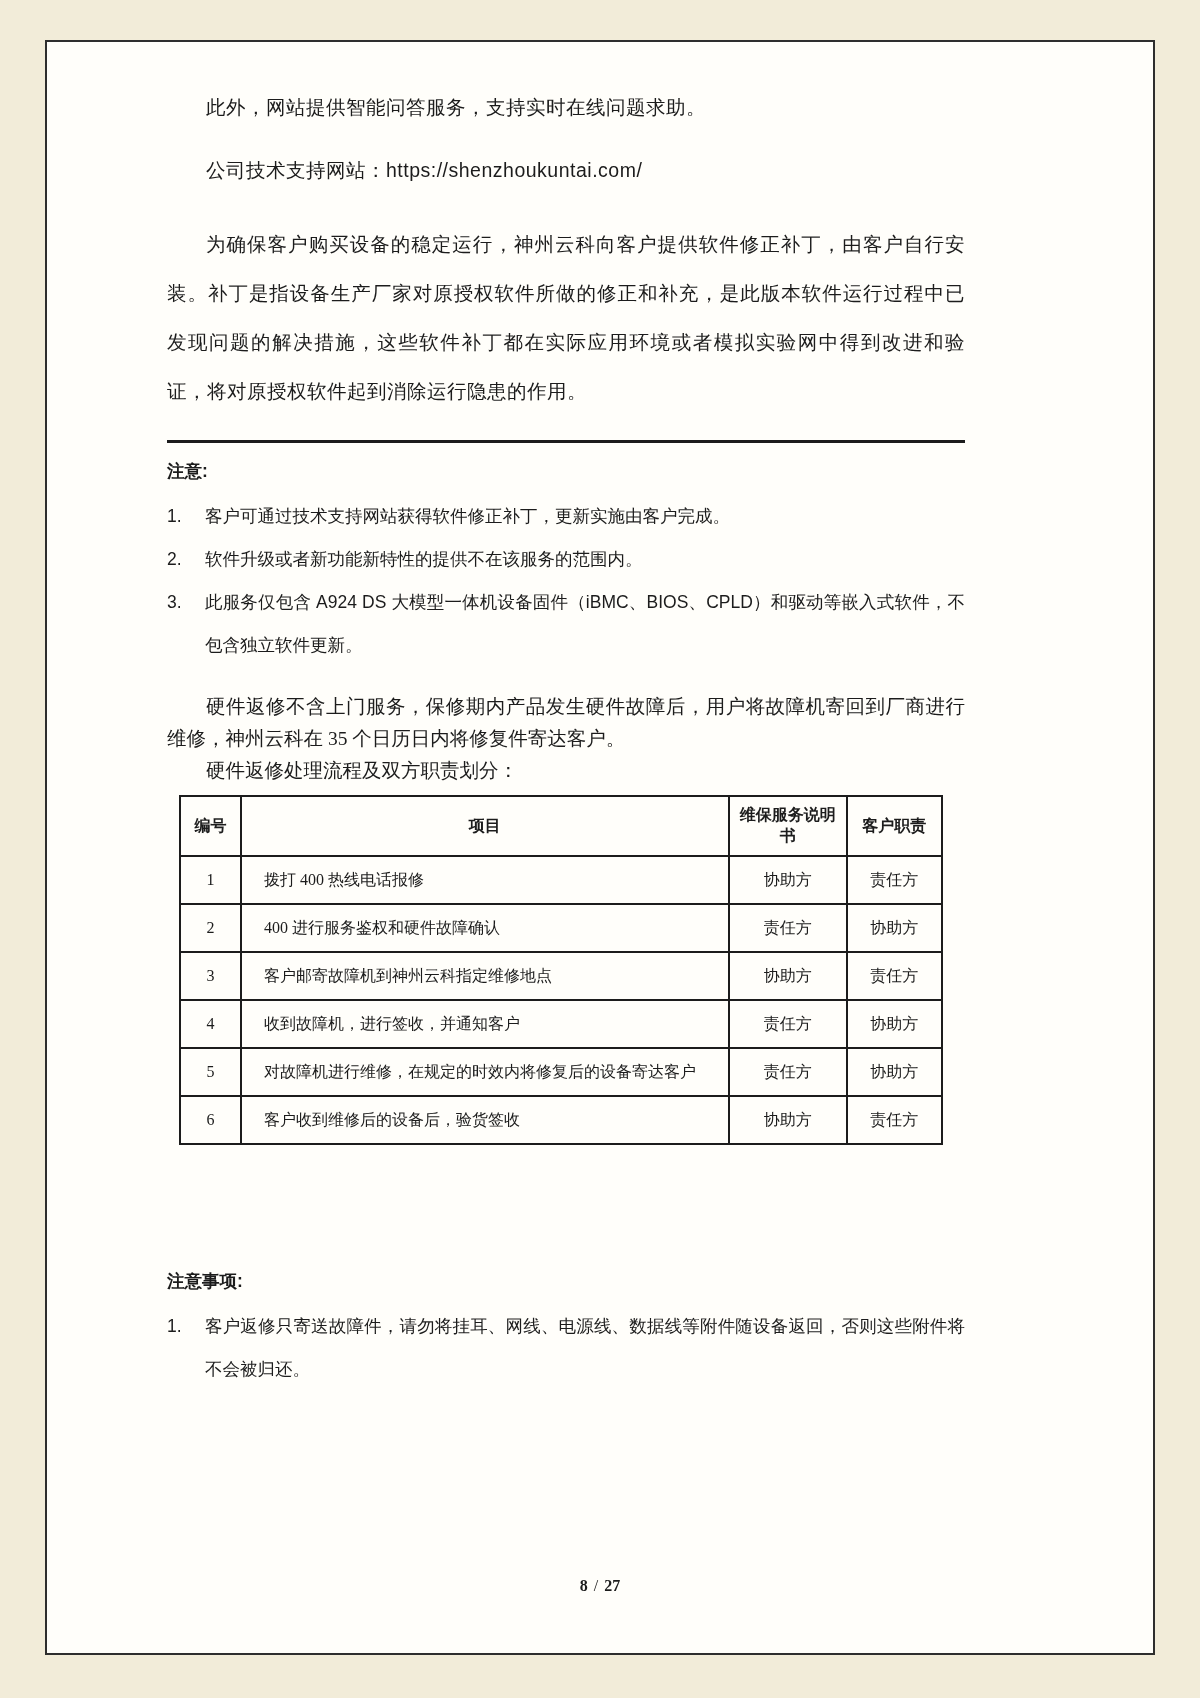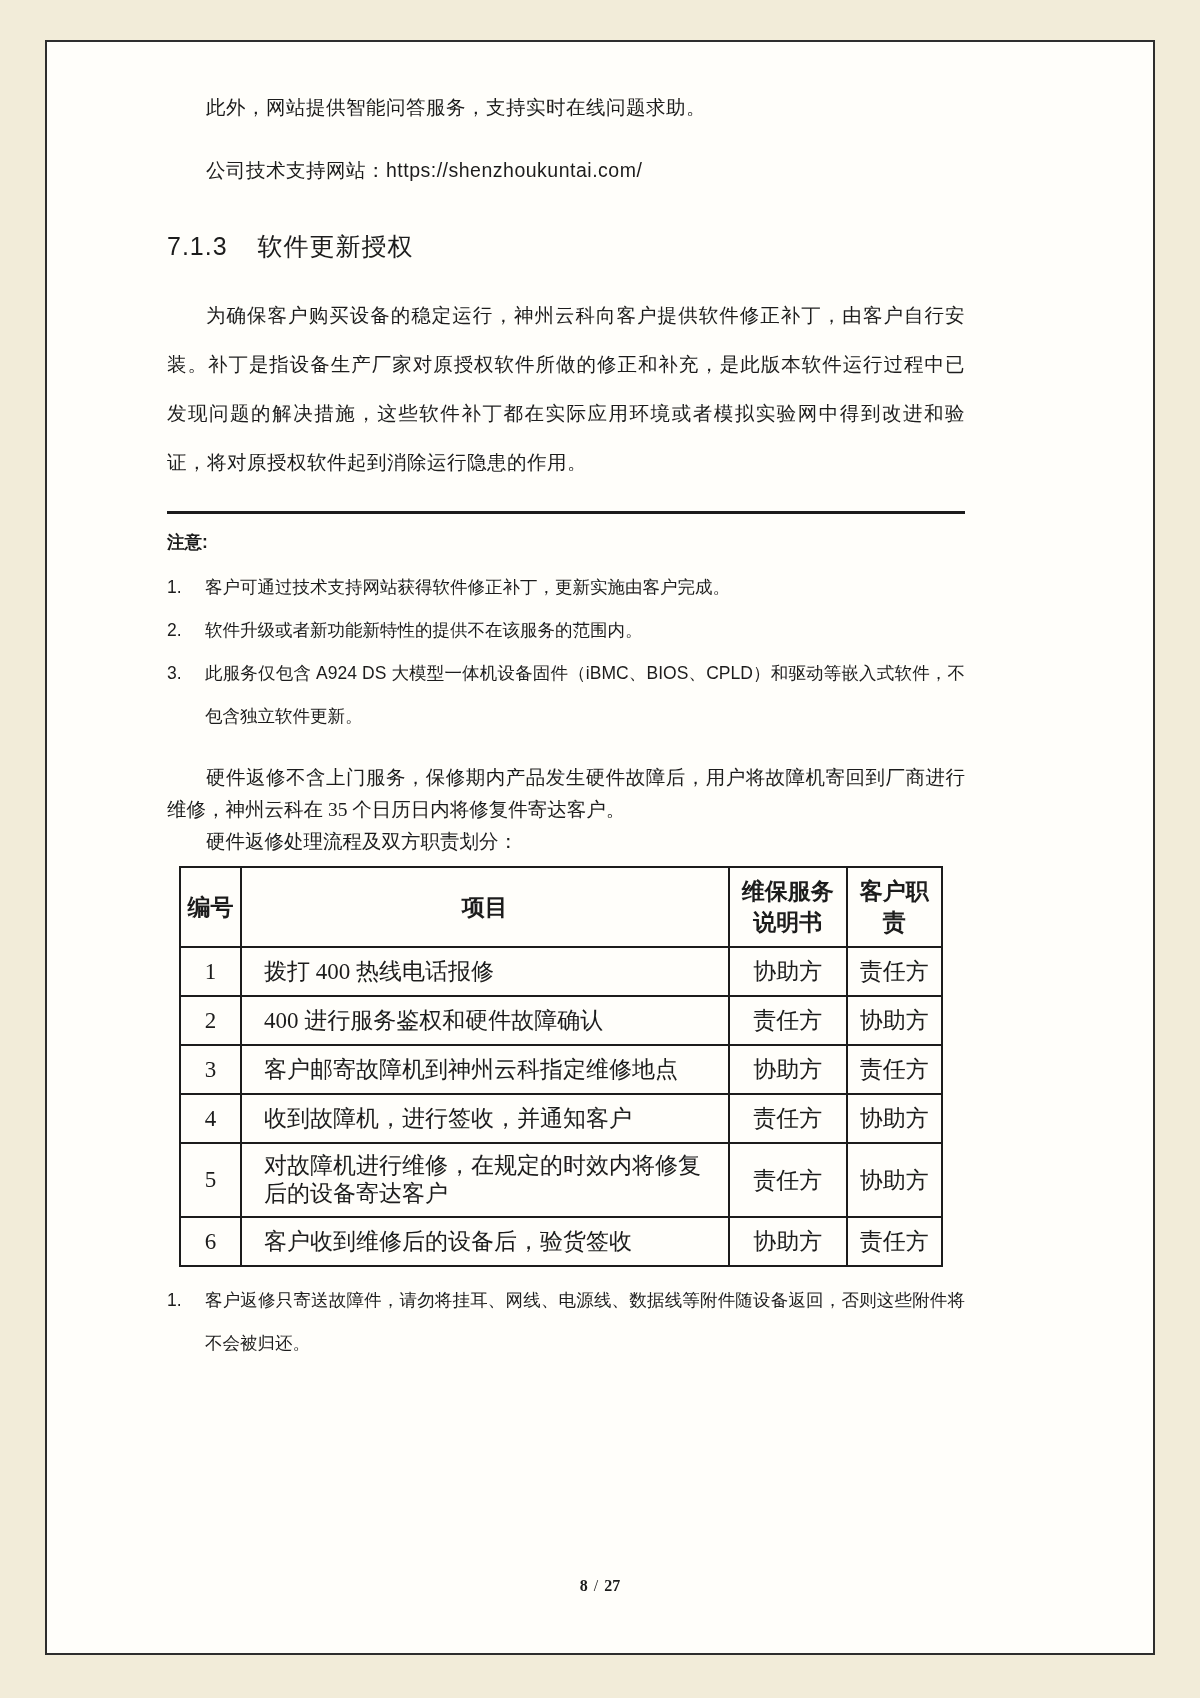--- a/index.html
+++ b/index.html
@@ -86,21 +86,21 @@
     line-height:32px;
   }
   .serif-block p { text-indent:2em; text-align:justify; }
 
   table.rma-table {
     margin-top:8px;
     margin-left:12px;
     width:calc(100% - 34px);
     border-collapse:collapse;
     font-family:"Liberation Serif","DejaVu Serif",serif;
-    font-size:23px;
+    font-size:16px;
   }
   table.rma-table th, table.rma-table td {
     border:2px solid #1c1c1c;
     text-align:center;
     vertical-align:middle;
     padding:8px 6px;
   }
   table.rma-table th { font-weight:700; height:52px; }
   table.rma-table td { height:48px; }
   table.rma-table td.cell-item { text-align:left; padding-left:22px; line-height:28px; }
@@ -127,23 +127,20 @@
 
 <div class="page-frame">
   <div class="inner">
 
 
     <div class="intro">
       <p>此外，网站提供智能问答服务，支持实时在线问题求助。</p>
       <p><span>公司技术支持网站：</span><span>https://shenzhoukuntai.com/</span></p>
     </div>
 
-    <h2 class="section-heading">
-      <span class="sec-num">7.1.3</span><span>软件更新授权</span>
-    </h2>
 
     <p class="body-713">为确保客户购买设备的稳定运行，神州云科向客户提供软件修正补丁，由客户自行安装。补丁是指设备生产厂家对原授权软件所做的修正和补充，是此版本软件运行过程中已发现问题的解决措施，这些软件补丁都在实际应用环境或者模拟实验网中得到改进和验证，将对原授权软件起到消除运行隐患的作用。</p>
 
     <hr class="note-divider">
 
     <div class="note-label">注意:</div>
     <ol class="note-list">
       <li>
           <span>客户可通过技术支持网站获得软件修正补丁，更新实施由客户完成。</span>
         </li>
@@ -203,20 +200,21 @@
         </tr>
         <tr>
           <td>6</td>
           <td class="cell-item">客户收到维修后的设备后，验货签收</td>
           <td>协助方</td>
           <td>责任方</td>
         </tr>
       </tbody>
     </table>
 
+    <div class="notice-label">注意事项:</div>
     <ol class="note-list">
       <li>
           <span>客户返修只寄送故障件，请勿将挂耳、网线、电源线、数据线等附件随设备返回，否则这些附件将不会被归还。</span>
         </li>
     </ol>
 
   </div>
 
   <div class="page-number">
     <span class="pnum">8</span><span class="psep">/</span><span class="pnum">27</span>

